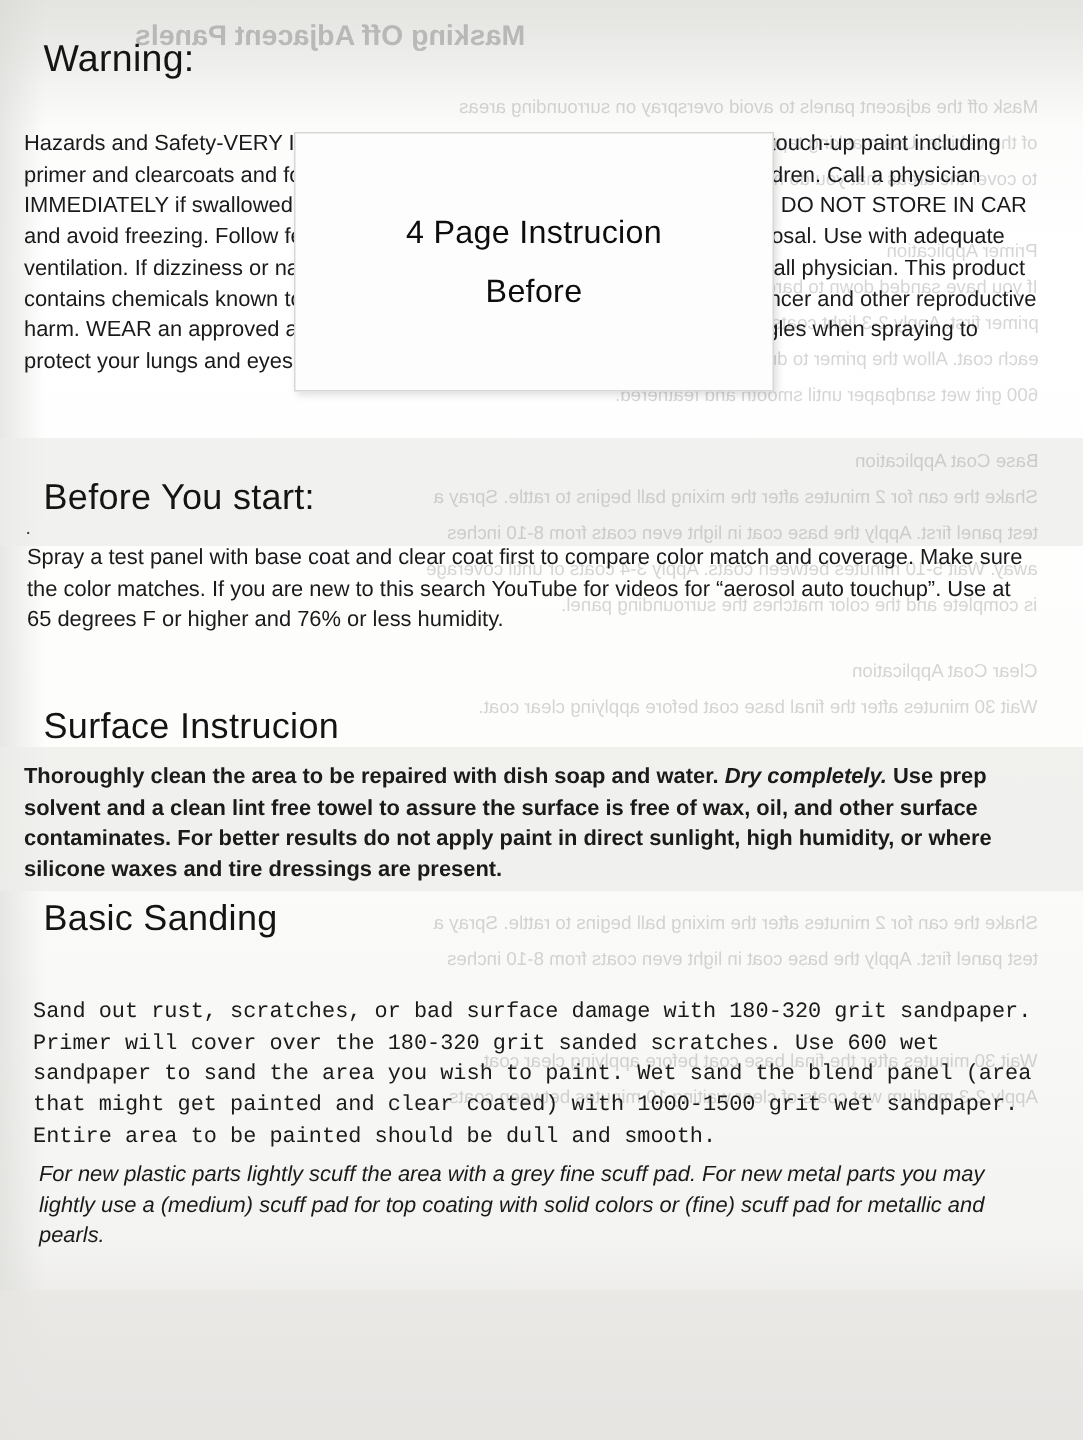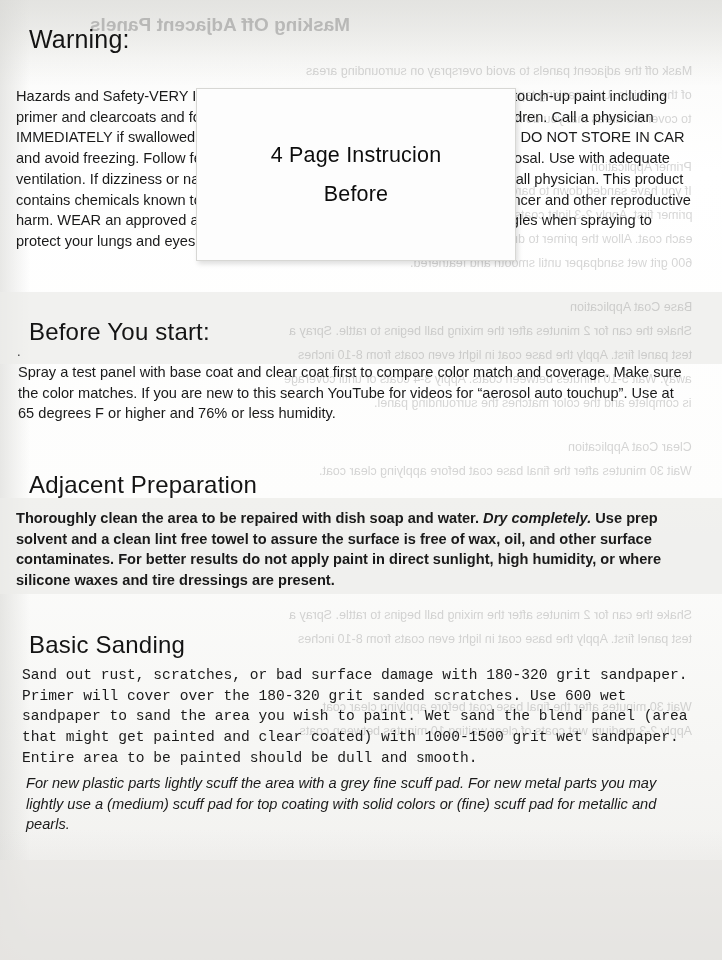--- a/index.html
+++ b/index.html
@@ -139,21 +139,21 @@
   .surface-body {
     left: 16px;
     top: 508px;
     width: 674px;
     font-weight: bold;
   }
 
   .sanding-title {
     position: absolute;
     left: 16px;
-    top: 618px;
+    top: 586px;
     font-size: 24px;
   }
   .sanding-body {
     left: 22px;
     top: 665px;
     width: 668px;
     font-family: Liberation Mono, monospace;
   }
   .sanding-body2 {
     left: 26px;
@@ -225,21 +225,21 @@
 
   <div class="content">
 
     <h1 class="section warning-title">Warning:</h1>
     <div class="para warning-body">Hazards and Safety-VERY IMPORTANT. Always read the instructions on the touch-up paint including primer and clearcoats and follow safety precautions. Keep out of reach of children. Call a physician IMMEDIATELY if swallowed. Store in a cool dry place between 40F and 120F. DO NOT STORE IN CAR and avoid freezing. Follow federal, state, and local regulations for proper disposal. Use with adequate ventilation. If dizziness or nausea occurs, stop product use immediately and call physician. This product contains chemicals known to the State of California to cause birth defects, cancer and other reproductive harm. WEAR an approved automotive paint respirator and WEAR safety goggles when spraying to protect your lungs and eyes. This includes the primer, paint and clearcoat.</div>
 
     <h1 class="section before-title">Before You start:</h1>
     <div class="before-dot">.</div>
     <div class="para before-body">Spray a test panel with base coat and clear coat first to compare color match and coverage. Make sure the color matches.  If you are new to this search YouTube for videos for “aerosol auto touchup”.  Use at 65 degrees F or higher and 76% or less humidity.</div>
 
-    <h1 class="section surface-title">Adjacent Preparation</h1>
+    <h1 class="section surface-title">Surface Instrucion</h1>
     <div class="para surface-body"><span>Thoroughly clean the area to be repaired with dish soap and water.  </span><span class="em">Dry completely.</span><span> Use prep solvent and a clean lint free towel to assure the surface is free of wax, oil, and other surface contaminates. For better results do not apply paint in direct sunlight, high humidity, or where silicone waxes and tire dressings are present.</span></div>
 
     <h1 class="section sanding-title">Basic Sanding</h1>
     <div class="para sanding-body">Sand out rust, scratches, or bad surface damage with 180-320 grit sandpaper. Primer will cover over the 180-320 grit sanded scratches. Use 600 wet sandpaper to sand the area you wish to paint. Wet sand the blend panel (area that might get painted and clear coated) with 1000-1500 grit wet sandpaper. Entire area to be painted should be dull and smooth.</div>
     <div class="para sanding-body2">For new plastic parts lightly scuff the area with a grey fine scuff pad. For new metal parts you may lightly use a (medium) scuff pad for top coating with solid colors or (fine) scuff pad for metallic and pearls.</div>
 
   </div>
 
   <div class="overlay-card">
     <div class="line">4 Page Instrucion</div>

